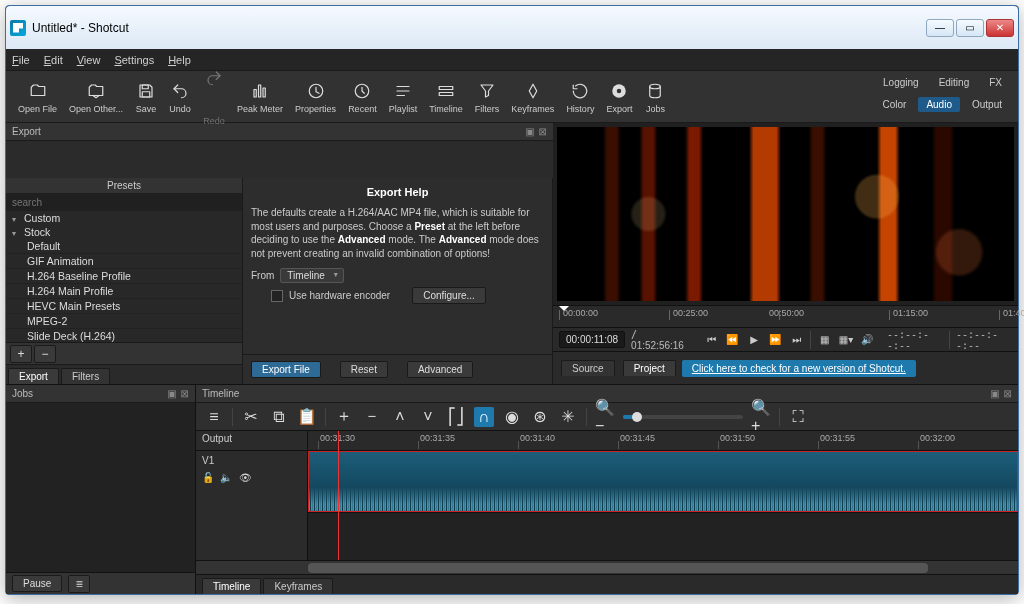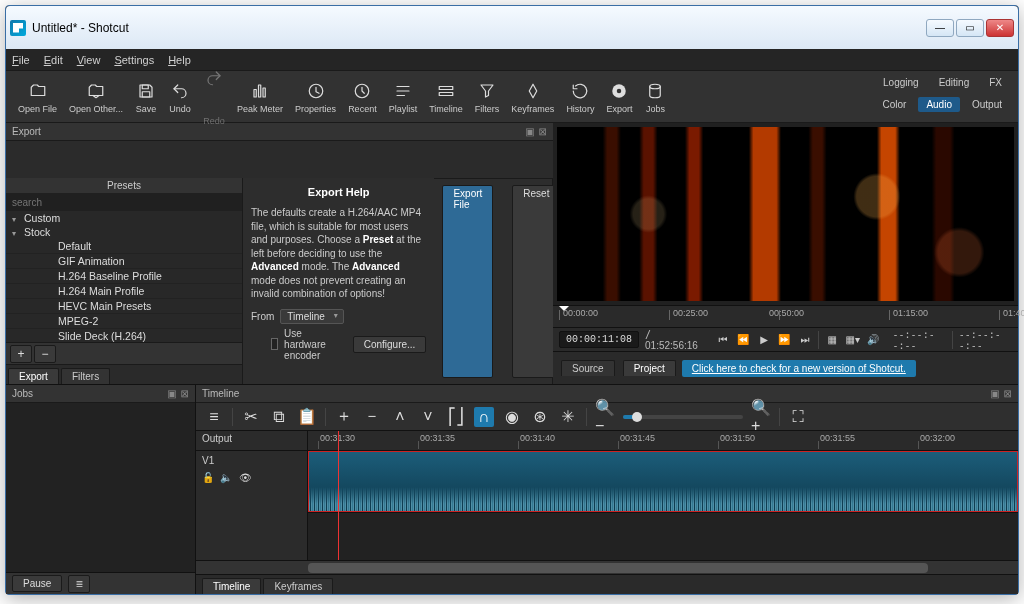--- a/index.html
+++ b/index.html
@@ -28,29 +28,29 @@
   .panel-title .pt-icons{ display:flex; gap:4px; color:#888; cursor:pointer; }
 
   
   .export-col { width:237px; display:flex; flex-direction:column; background:#2d2d2d; border-right:1px solid #1a1a1a; }
   .presets-hdr { text-align:center; font-size:10px; color:#ccc; padding:2px 0; background:#333; }
   .search { height:18px; background:#202020; border:none; color:#888; font-size:10px; padding:0 6px; width:100%; }
   .tree { flex:1; overflow:auto; background:#282828; }
   .tree-node, .tree-leaf { font-size:10.5px; color:#ddd; padding:1px 6px 1px 18px; cursor:pointer; white-space:nowrap; }
   .tree-node { padding-left:6px; }
   .tree-node::before { content:"▾"; display:inline-block; width:12px; font-size:8px; color:#999; }
-  .tree-leaf { padding-left:52px; border-bottom:1px solid #222; }
+  .tree-leaf { padding-left:21px; border-bottom:1px solid #222; }
   .tree-btns { height:22px; background:#333; display:flex; align-items:center; gap:2px; padding:0 4px; border-top:1px solid #1a1a1a; }
   .sqbtn { width:22px; height:18px; background:#3a3a3a; border:1px solid #1a1a1a; color:#ddd; display:flex; align-items:center; justify-content:center; font-size:12px; cursor:pointer; border-radius:2px; }
   .tabstrip { height:20px; background:#2a2a2a; display:flex; align-items:flex-end; border-top:1px solid #1a1a1a; }
   .tab { padding:2px 10px; font-size:10px; color:#ccc; border:1px solid #1a1a1a; border-bottom:none; background:#333; margin-left:2px; cursor:pointer; border-radius:2px 2px 0 0; }
   .tab.active { background:#3a3a3a; color:#fff; }
 
   
-  .mid-col { width:310px; background:#2d2d2d; border-right:1px solid #1a1a1a; display:flex; flex-direction:row; }
+  .mid-col { width:310px; background:#2d2d2d; border-right:1px solid #1a1a1a; display:flex; flex-direction:column; }
   .help-pane { padding:8px; font-size:10px; color:#ccc; flex:1; }
   .help-pane h4 { text-align:center; font-size:11px; font-weight:bold; color:#fff; margin-bottom:8px; }
   .help-pane p { line-height:1.35; margin-bottom:8px; }
   .help-pane b { color:#fff; font-weight:bold; }
   .form-row { display:flex; align-items:center; gap:6px; margin:4px 0; font-size:10px; }
   .select { background:#3a3a3a; border:1px solid #555; color:#ddd; font-size:10px; padding:1px 18px 1px 6px; border-radius:2px; position:relative; cursor:pointer; }
   .select::after { content:"▾"; position:absolute; right:5px; top:1px; font-size:8px; color:#999; }
   .checkbox { width:12px; height:12px; border:1px solid #666; background:#222; display:inline-block; }
   .btn { background:#3a3a3a; border:1px solid #1a1a1a; color:#ddd; font-size:10px; padding:2px 10px; border-radius:2px; cursor:pointer; }
   .btn.primary { background:#2e6a96; color:#fff; }
@@ -62,21 +62,21 @@
   .preview .vid { width:100%; height:100%; background:
      radial-gradient(circle at 70% 40%, rgba(255,180,80,.25) 0 6%, transparent 7%),
      radial-gradient(circle at 88% 72%, rgba(255,120,60,.2) 0 5%, transparent 6%),
      radial-gradient(circle at 20% 50%, rgba(255,220,150,.15) 0 4%, transparent 5%),
      linear-gradient(90deg,#000 0%,#000 10%,#3a0e00 11%,#3a0e00 13%,#000 14%,#000 18%,#5a1200 19%,#5a1200 21%,#000 22%,#000 28%,#7a1a00 29%,#7a1a00 31%,#000 32%,#000 42%,#b33a00 43%,#b33a00 48%,#000 49%,#000 55%,#3a0e00 56%,#3a0e00 58%,#000 59%,#000 70%,#c54500 71%,#c54500 74%,#000 75%,#000 82%,#2a0800 83%,#2a0800 86%,#000 87%); }
   .ruler { height:22px; display:flex; align-items:center; color:#aaa; font-size:9px; padding:0 6px; position:relative; border-top:1px solid #111; background:#2a2a2a; }
   .ruler .marker { position:absolute; left:6px; top:0; width:0; height:0; border:5px solid transparent; border-top-color:#fff; }
   .ruler .tick { position:absolute; top:4px; height:10px; border-left:1px solid #666; }
   .ruler .tlbl { position:absolute; top:2px; font-size:9px; color:#aaa; }
   .transport { height:24px; background:#2a2a2a; display:flex; align-items:center; gap:6px; padding:0 6px; border-top:1px solid #111; }
-  .tc { background:#1a1a1a; color:#ddd; font-size:10px; padding:2px 6px; font-family:Liberation Mono, monospace; border:1px solid #111; border-radius:2px; }
+  .tc { background:#1a1a1a; color:#ddd; font-size:10px; padding:2px 6px; font-family:Liberation Sans, sans-serif; border:1px solid #111; border-radius:2px; }
   .tc-plain { color:#bbb; font-size:10px; font-family:monospace; }
   .pbtn { width:18px; height:16px; display:flex; align-items:center; justify-content:center; color:#ccc; cursor:pointer; font-size:10px; }
   .srctabs { height:24px; background:#2a2a2a; display:flex; align-items:center; gap:6px; padding:16px 6px; border-top:1px solid #111; }
   .src-link { background:#1e7aad; color:#fff; font-size:10px; padding:3px 10px; border-radius:2px; cursor:pointer; text-decoration:underline; }
 
   
   .lower { display:flex; height:210px; border-top:1px solid #111; }
   .jobs { width:190px; background:#222; border-right:1px solid #111; display:flex; flex-direction:column; }
   .jobs-body { flex:1; }
   .jobs-foot { height:22px; background:#333; display:flex; align-items:center; gap:6px; padding:0 6px; border-top:1px solid #111; }

